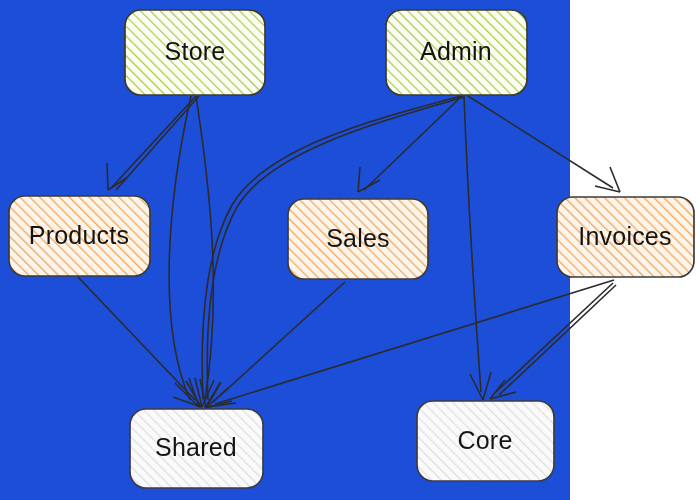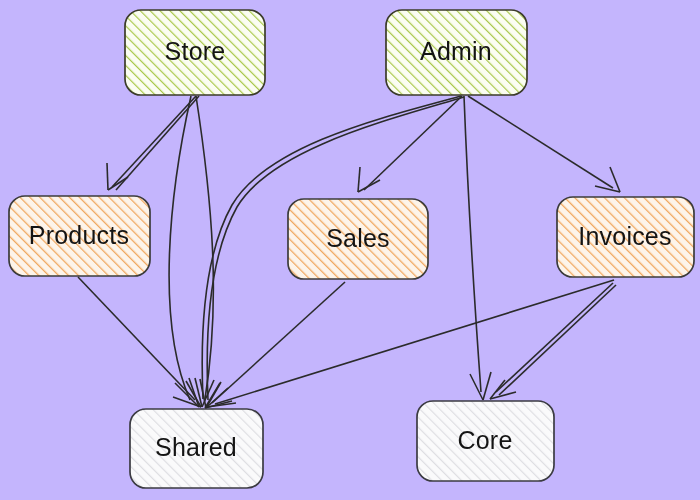--- a/index.html
+++ b/index.html
@@ -9,23 +9,23 @@
     background: #ffffff;
   }
   body {
     width: 700px;
     height: 500px;
     font-family: "Liberation Sans", sans-serif;
     overflow: hidden;
   }
   #diagram-root {
     position: relative;
-    width: 700px;
+    width: 570px;
     height: 500px;
-    background: #c4b5fd;
+    background: #1d4ed8;
   }
   svg#graph {
     position: absolute;
     left: 0;
     top: 0;
     width: 700px;
     height: 500px;
     display: block;
   }
   .node-rect {

